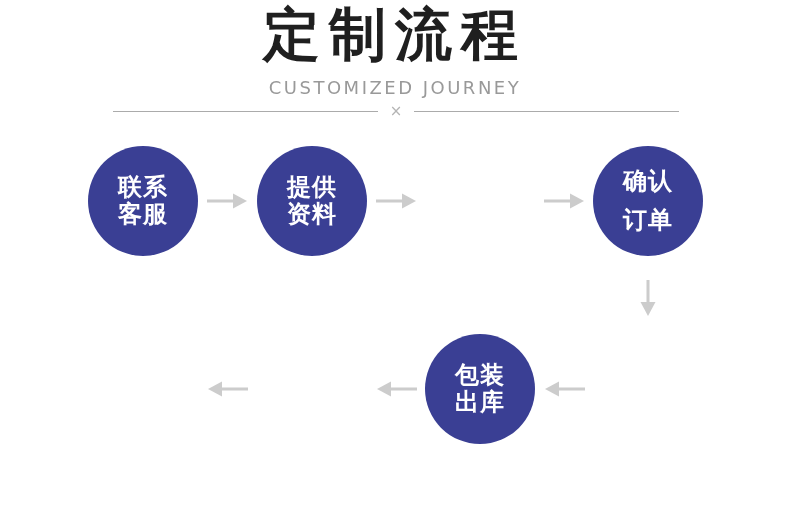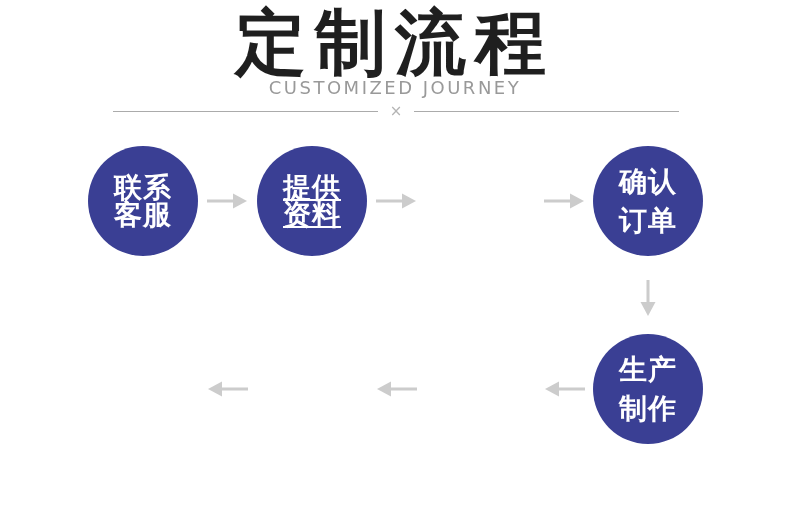--- a/index.html
+++ b/index.html
@@ -19,21 +19,21 @@
     height: 509px;
     background: #ffffff;
     overflow: hidden;
   }
   .title {
     position: absolute;
     top: 2px;
     left: 0;
     width: 100%;
     text-align: center;
-    font-size: 71px;
+    font-size: 57px;
     font-weight: 900;
     letter-spacing: 9px;
     color: var(--title);
     line-height: 1.15;
   }
   .subtitle {
     position: absolute;
     top: 77px;
     left: 0;
     width: 100%;
@@ -68,30 +68,30 @@
     position: absolute;
     width: 110px;
     height: 110px;
     border-radius: 50%;
     background: var(--circle);
     color: var(--circle_text);
     display: flex;
     flex-direction: column;
     align-items: center;
     justify-content: center;
-    font-size: 28px;
+    font-size: 24px;
     font-weight: 700;
     line-height: 27px;
     text-align: center;
     letter-spacing: 1px;
   }
   .row1 { top: 146px; }
   .row2 { top: 334px; }
   .c1 { left: 88px; }
-  .c2 { left: 257px; text-decoration: underline; }
+  .c2 { left: 257px; }
   .c3 { left: 425px; }
   .c4 { left: 593px; gap: 12px; }
   .arrow { position: absolute; }
   .arrow svg { display: block; }
 </style>
 </head>
 <body>
 
 <div class="page">
 
@@ -136,23 +136,23 @@
       </svg>
   </div>
 
   <div class="arrow" style="left:639px; top:280px">
     <svg width="18" height="37" viewBox="0 0 18 37">
         <rect x="7.5" y="0" width="3" height="24" fill="#CCCCCC"></rect>
         <polygon points="1.5,22 9,36 16.5,22" fill="#CCCCCC"></polygon>
       </svg>
   </div>
 
-  <div class="circle row2 c4">
-    <span>生产</span>
-    <span>制作</span>
+  <div class="circle row2 c3">
+    <span>包装</span>
+    <span>出库</span>
   </div>
 
   <div class="arrow" style="left:207px; top:380px">
     <svg width="41" height="18" viewBox="0 0 41 18">
         <rect x="13" y="7.5" width="28" height="3" fill="#CCCCCC"></rect>
         <polygon points="15,1.5 1,9 15,16.5" fill="#CCCCCC"></polygon>
       </svg>
   </div>
   <div class="arrow" style="left:376px; top:380px">
     <svg width="41" height="18" viewBox="0 0 41 18">

